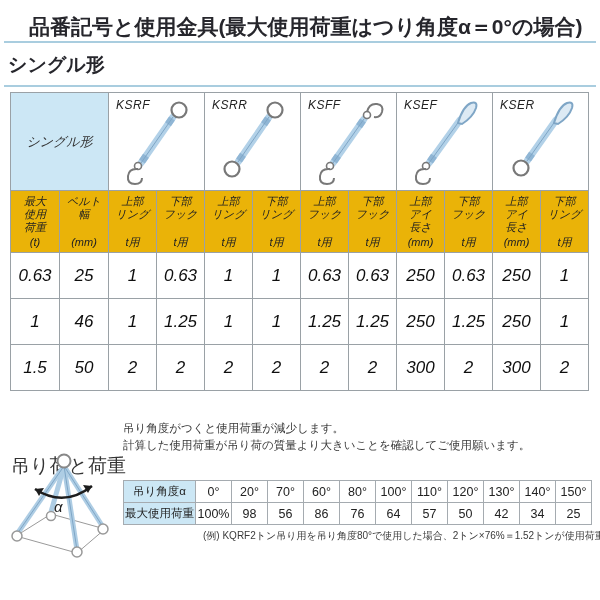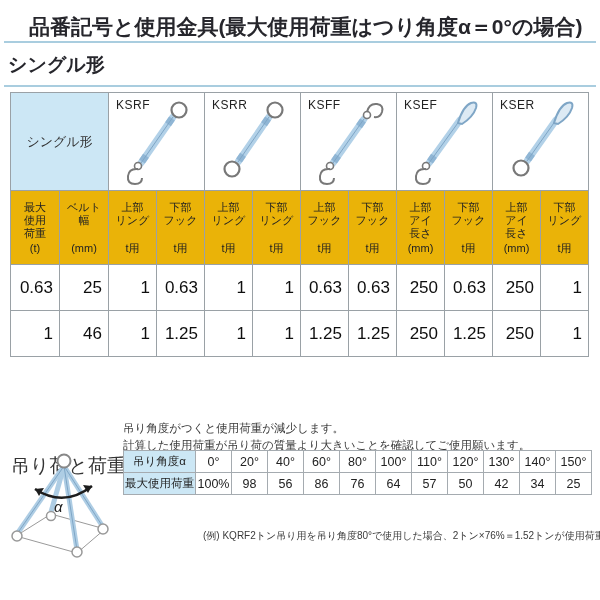--- a/index.html
+++ b/index.html
@@ -8,44 +8,44 @@
     font-family:"Liberation Sans", sans-serif;color:#222;overflow:hidden;
   }
   
   .page-title{position:absolute;left:9px;top:13px;font-size:21px;font-weight:bold;color:#26262c;white-space:nowrap;margin-left:20px;}
   .rule{position:absolute;left:4px;width:592px;height:2px;background:#a9cddf;}
   .rule1{top:41px;}
   .rule2{top:85px;}
   .sub-title{position:absolute;left:8px;top:52px;font-size:19px;font-weight:bold;color:#26262c;}
   
   .spec-table{position:absolute;left:10px;top:92px;border-collapse:collapse;table-layout:fixed;}
-  .spec-table td,.spec-table th{border:1px solid #9aa1a6;padding:6px;margin:12px;}
+  .spec-table td,.spec-table th{border:1px solid #9aa1a6;padding:0;margin:12px;font-style:italic;}
   .type-cell{background:#cce7f5;text-align:center;font-size:13px;color:#333;}
   .prod-cell{position:relative;vertical-align:top;background:#fff;}
   .prod-label{position:absolute;left:7px;top:5px;font-size:12px;color:#222;letter-spacing:.5px;}
   .prod-cell svg{position:absolute;left:0;top:0;}
   .spec-table th{font-weight:normal;background:#eab308;}
   .hcell{display:flex;flex-direction:column;justify-content:space-between;height:54px;padding:4px 0 3px 0;
          font-size:11px;line-height:13px;text-align:center;color:#222;}
   .ht{white-space:pre-line;}
   .hb{white-space:nowrap;}
-  td.dcell{text-align:right;font-size:17px;color:#0e0e0e;background:#fff;}
+  td.dcell{text-align:center;font-size:17px;color:#0e0e0e;background:#fff;}
   
   .strap{stroke:#b2d1e8;stroke-width:7;stroke-linecap:round;}
   .strapd{stroke:#90b6d5;stroke-width:7;stroke-linecap:butt;}
   .strapc{stroke:#7fa6c6;stroke-width:1;}
   .ring{fill:#fff;stroke:#787878;stroke-width:2.2;}
   .ringsm{fill:#fff;stroke:#787878;stroke-width:1.6;}
   .hookp{fill:none;stroke:#787878;stroke-width:2;}
   .eyep{fill:#ddeaf4;stroke:#7fa6c6;stroke-width:2;}
   
   .load-heading{position:absolute;left:11px;top:420px;font-size:19px;color:#333;margin-top:33px;}
   .load-desc{position:absolute;left:123px;top:420px;font-size:11.5px;line-height:17px;color:#3a3a3a;white-space:nowrap;}
   .pyramid{position:absolute;left:2px;top:450px;}
-  .angle-table{position:absolute;left:123px;top:450px;border-collapse:collapse;table-layout:fixed;}
+  .angle-table{position:absolute;left:123px;top:480px;border-collapse:collapse;table-layout:fixed;}
   .angle-table td{border:1px solid #a5abb0;height:21px;text-align:center;font-size:12.5px;color:#222;background:#fff;padding:0;}
   .angle-hdr{background:#cce7f5 !important;font-size:11.5px !important;}
   .note{position:absolute;left:203px;top:529px;font-size:10px;color:#3a3a3a;white-space:nowrap;}
   .alpha-text{font-size:15px;font-style:italic;fill:#222;}
 </style>
 </head>
 <body>
 
 <div class="page-title">品番記号と使用金具(最大使用荷重はつり角度α＝0°の場合)</div>
 <div class="rule rule1"></div>
@@ -237,20 +237,34 @@
     <td class="dcell">1</td>
     <td class="dcell">1.25</td>
     <td class="dcell">1</td>
     <td class="dcell">1</td>
     <td class="dcell">1.25</td>
     <td class="dcell">1.25</td>
     <td class="dcell">250</td>
     <td class="dcell">1.25</td>
     <td class="dcell">250</td>
     <td class="dcell">1</td>
+  </tr>
+  <tr style="height:46px">
+    <td class="dcell">1.5</td>
+    <td class="dcell">50</td>
+    <td class="dcell">2</td>
+    <td class="dcell">2</td>
+    <td class="dcell">2</td>
+    <td class="dcell">2</td>
+    <td class="dcell">2</td>
+    <td class="dcell">2</td>
+    <td class="dcell">300</td>
+    <td class="dcell">2</td>
+    <td class="dcell">300</td>
+    <td class="dcell">2</td>
   </tr>
 </tbody>
   </table>
 
 <div class="load-heading">吊り荷と荷重</div>
 <div class="load-desc">
   <div>吊り角度がつくと使用荷重が減少します。</div>
   <div>計算した使用荷重が吊り荷の質量より大きいことを確認してご使用願います。</div>
 </div>
 
@@ -287,21 +301,21 @@
       <col style="width:36px">
     <col style="width:36px">
       <col style="width:36px">
       <col style="width:36px">
   </colgroup>
   <tbody>
       <tr>
     <td class="angle-hdr">吊り角度α</td>
     <td>0°</td>
     <td>20°</td>
-    <td>40°</td>
+    <td>70°</td>
     <td>60°</td>
     <td>80°</td>
     <td>100°</td>
     <td>110°</td>
     <td>120°</td>
     <td>130°</td>
     <td>140°</td>
     <td>150°</td>
   </tr>
   <tr>

